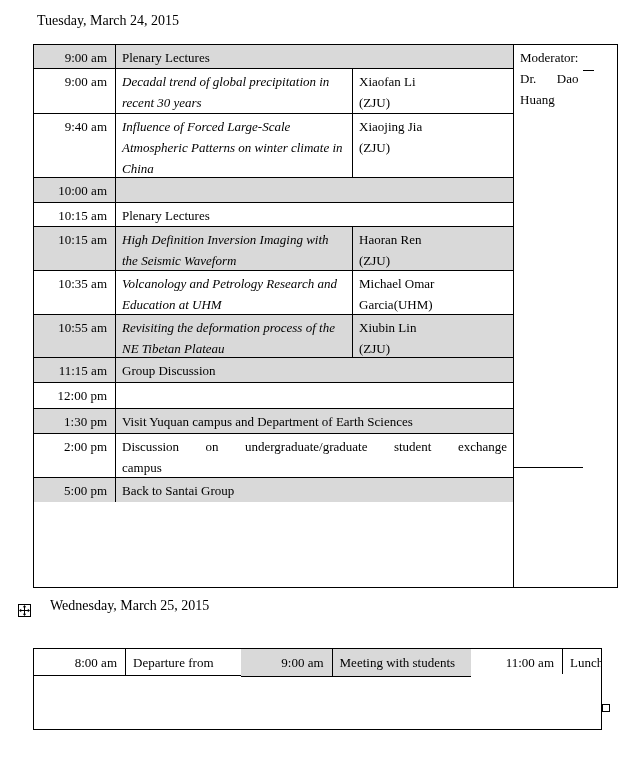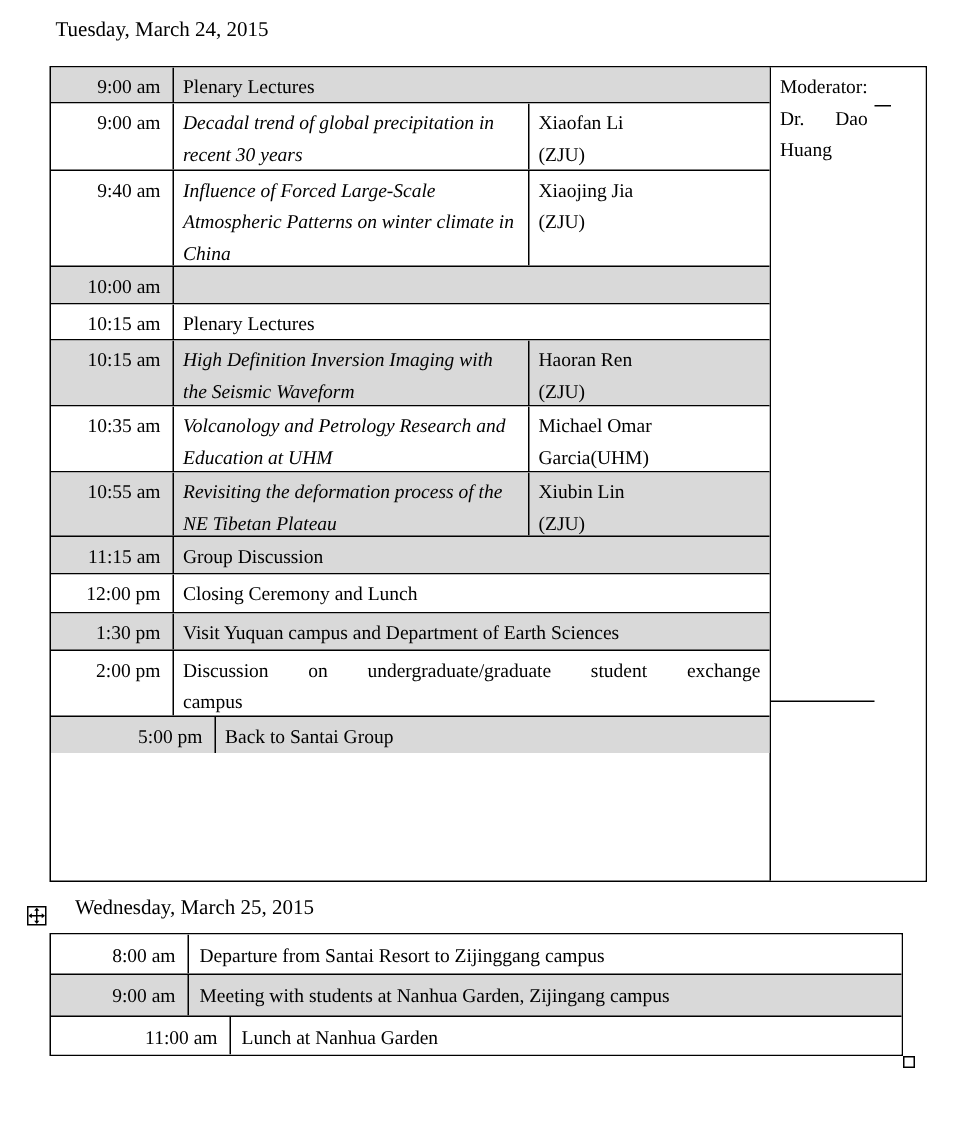--- a/index.html
+++ b/index.html
@@ -12,41 +12,41 @@
   .heading { position:absolute; font-weight:normal; font-size:14px; white-space:nowrap; }
   #day1-heading { left:37px; top:13px; }
   #day2-heading { left:50px; top:598px; }
 
   
   .tbl1 { position:absolute; left:33px; top:44px; width:585px; height:544px;
           border:1px solid #000; display:flex; }
   .tbl1-left { width:480px; border-right:1px solid #000; display:flex; flex-direction:column; }
   .mod-col { flex:1; display:flex; background:#fff; }
   .row { display:flex; border-bottom:1px solid #000; overflow:hidden; background:#fff; }
-  .row.last { border-bottom:none;padding-left:28px; }
+  .row.last { border-bottom:none; }
   .row.shaded { background:#d9d9d9; }
   .r1{height:24px}.r2{height:45px}.r3{height:85px}.r4{height:64px}
   .r5{height:25px}.r6{height:24px}.r7{height:44px}.r8{height:44px}
   .r9{height:43px}.r10{height:25px}.r11{height:26px}.r12{height:25px}
   .r13{height:44px}.r14{height:24px}
   .cell { line-height:21px; overflow:hidden; }
   .time { width:82px; border-right:1px solid #000; text-align:right; padding:2px 8px 0 0; flex:none; }
   .title { width:237px; border-right:1px solid #000; padding:2px 8px 0 6px; font-style:italic; flex:none; }
   .speaker { flex:1; padding:2px 2px 0 6px; }
   .event { flex:1; padding:2px 6px 0 6px; }
   .event .jline1 { text-align:justify; text-align-last:justify; }
   .mod-cell { padding:2px 5px 0 6px; line-height:21px; }
   .mod-c1 { height:423px; border-bottom:1px solid #000; }
   .mod-c2 { height:26px; border-bottom:1px solid #000; }
   .mod-c3 { flex:1; }
   .mod-spread { display:flex; justify-content:space-between;gap:11px; }
 
   
-  .tbl2 { position:absolute; left:33px; top:622px; width:569px; height:82px;
-          border:1px solid #000; display:flex; flex-direction:column; }
+  .tbl2 { position:absolute; left:33px; top:648px; width:569px; height:82px;
+          border:1px solid #000; display:flex; }
   .tbl2 .time2 { width:92px; border-right:1px solid #000; text-align:right; padding:3px 8px 0 0; flex:none; line-height:21px; }
   .tbl2 .event2 { flex:1; padding:3px 6px 0 7px; line-height:21px; }
   .w1{height:27px}.w2{height:28px}.w3{height:25px}
   .tbl2 .row.last{border-bottom:none;}
 
   
   .move-handle { position:absolute; left:18px; top:604px; width:13px; height:13px;
                  border:1px solid #000; background:#fff; display:flex;
                  align-items:center; justify-content:center; cursor:move; }
   .resize-handle { position:absolute; left:602px; top:704px; width:8px; height:8px;
@@ -120,21 +120,20 @@
       </div>
     </div>
 
     <div class="row r10 shaded">
       <div class="cell time">11:15 am</div>
       <div class="cell event">Group Discussion</div>
     </div>
 
     <div class="row r11">
       <div class="cell time">12:00 pm</div>
-      <div class="cell event">Closing Ceremony and Lunch</div>
     </div>
 
     <div class="row r12 shaded">
       <div class="cell time">1:30 pm</div>
       <div class="cell event">Visit Yuquan campus and Department of Earth Sciences</div>
     </div>
 
     <div class="row r13">
       <div class="cell time">2:00 pm</div>
       <div class="cell event">

